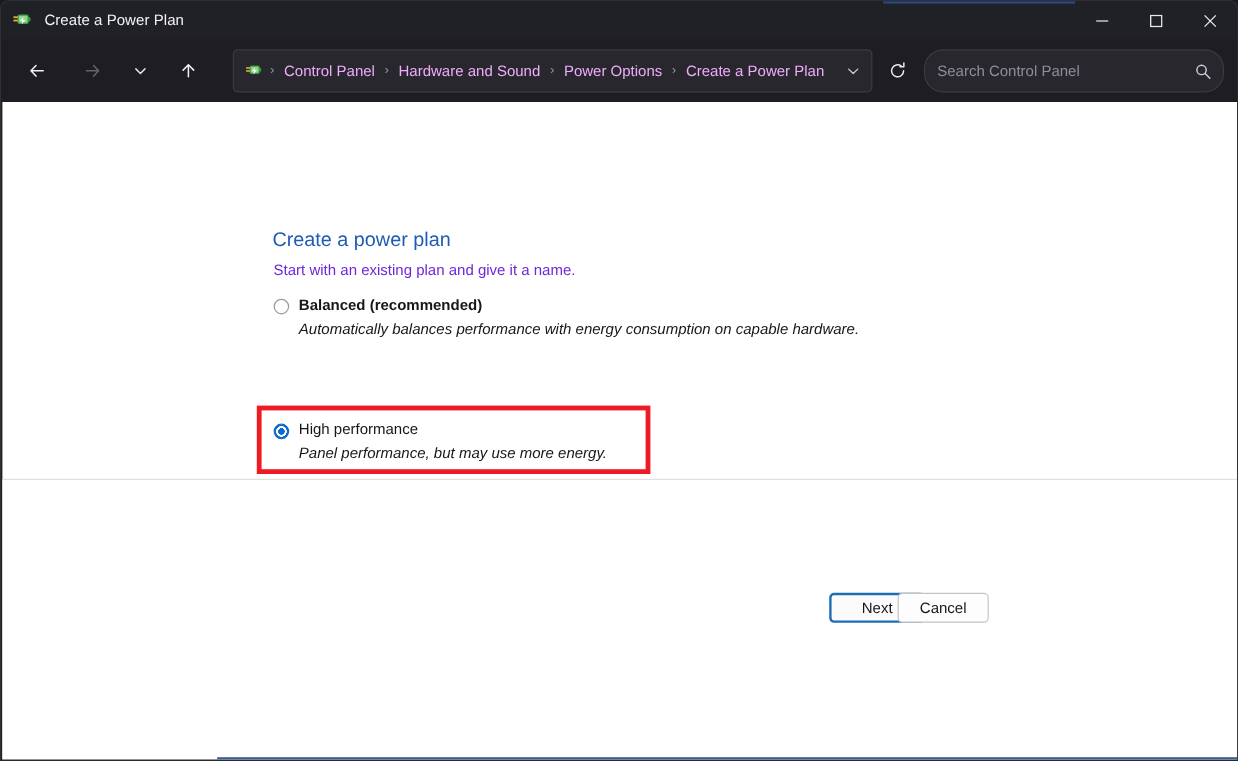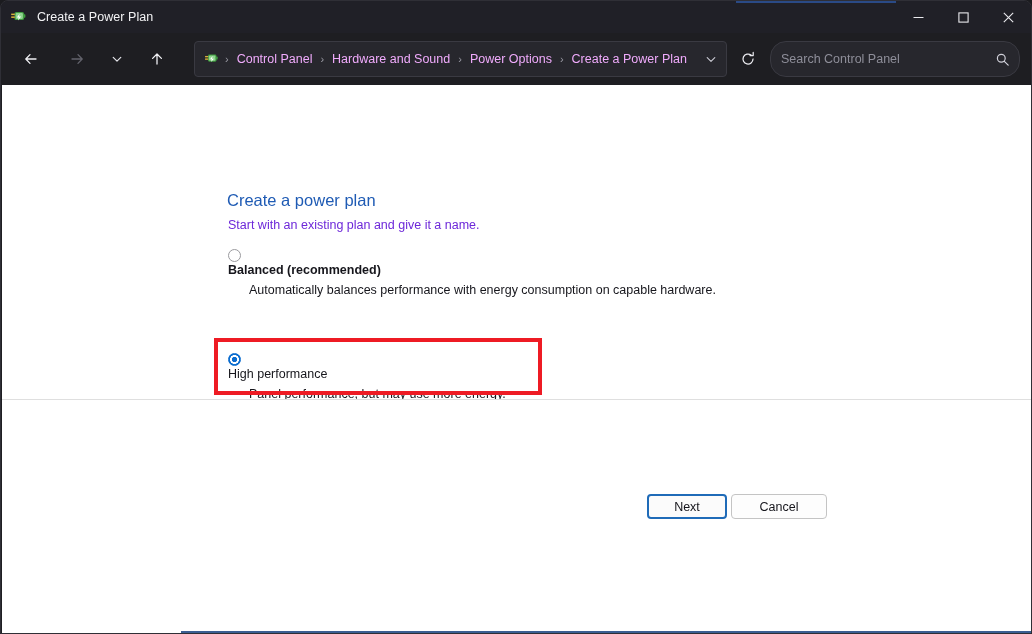--- a/index.html
+++ b/index.html
@@ -217,21 +217,20 @@
   }
 
   .option {
     position: absolute;
     left: 226px;
     width: 640px;
   }
   .option-row {
     display: flex;
     align-items: flex-start;
-    flex-direction: column;
   }
   .radio {
     width: 13px;
     height: 13px;
     border-radius: 50%;
     box-sizing: border-box;
     flex: 0 0 auto;
     margin-top: 3px;
     margin-right: 8px;
     background: #ffffff;
@@ -252,20 +251,21 @@
     white-space: nowrap;
   }
   .option-label.bold { font-weight: bold; }
   .option-desc {
     font-size: 12.5px;
     color: #16161c;
     margin-left: 21px;
     margin-top: 3px;
     line-height: 17px;
     white-space: nowrap;
+    font-style: italic;
   }
 
   #opt-balanced { top: 161px; }
   #opt-powersaver { top: 213px; }
   #opt-highperf { top: 265px; }
 
   #highlight-box {
     position: absolute;
     left: 212px; top: 253px;
     width: 328px;
@@ -328,30 +328,31 @@
     background: #fdfdfd;
     border: 1px solid #c4c4c4;
     border-radius: 4px;
     color: #16161c;
     font-family: "Liberation Sans", sans-serif;
     font-size: 12.5px;
     display: flex;
     align-items: center;
     justify-content: center;
     padding: 0;
+    margin-left: 44px;
   }
   #btn-next {
     left: 645px;
     width: 80px;
     border: 2px solid #1f6bb8;
     background: #fbfbfb;
   }
   #btn-cancel {
-    left: 729px;
-    width: 96px;
+    left: 702px;
+    width: 76px;
   }
 
   #bottom-accent {
     position: absolute;
     left: 180px; bottom: 0;
     width: 852px; height: 2px;
     background: #3b5e92;
   }
 </style>
 </head>

